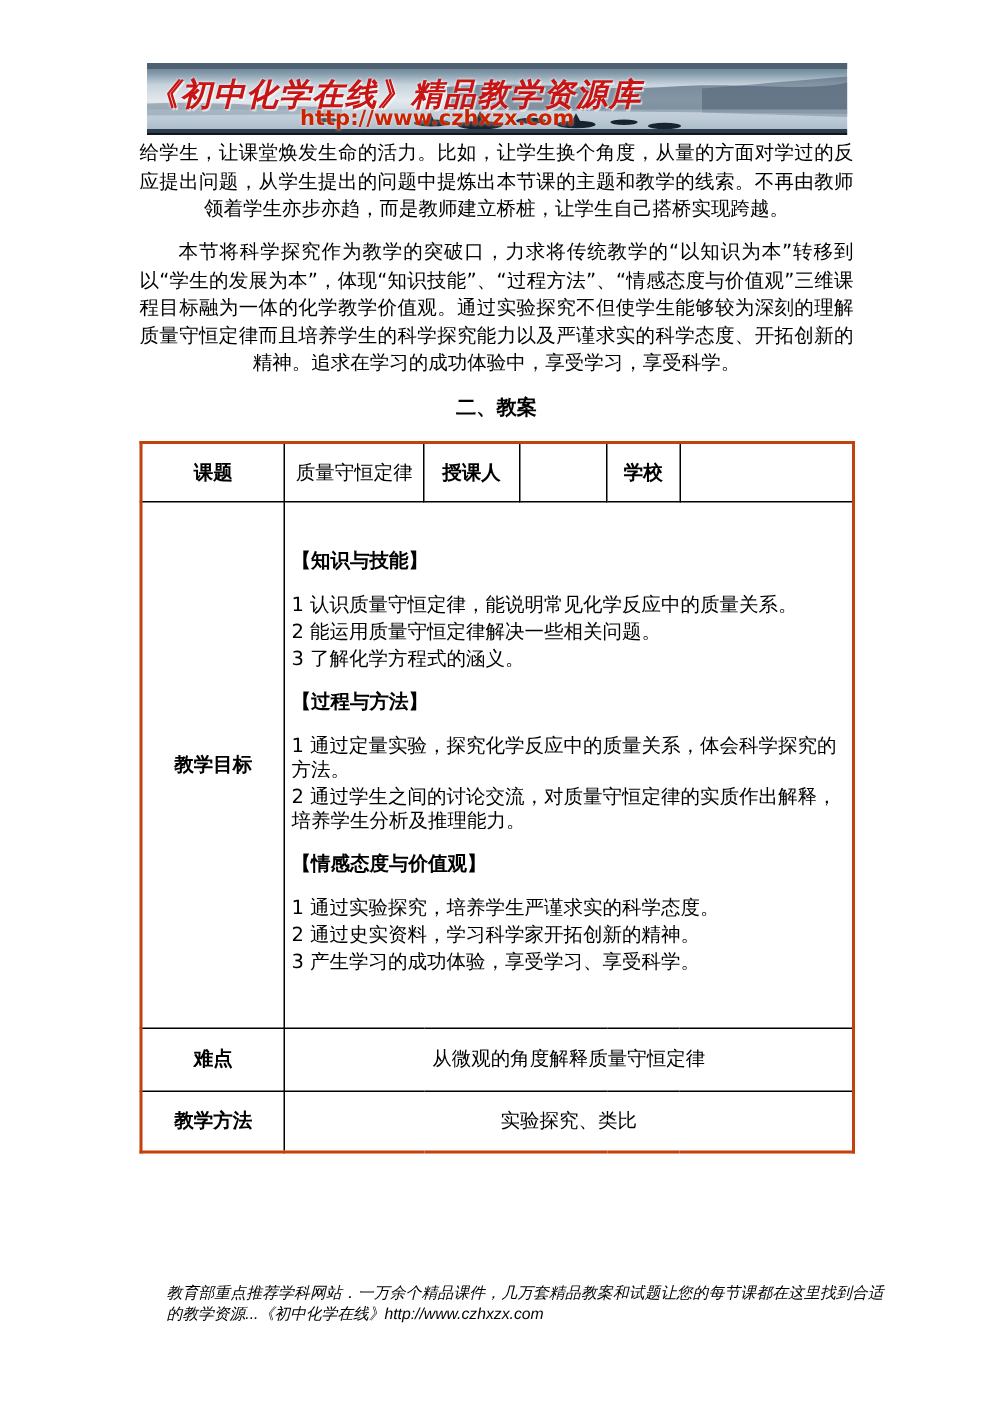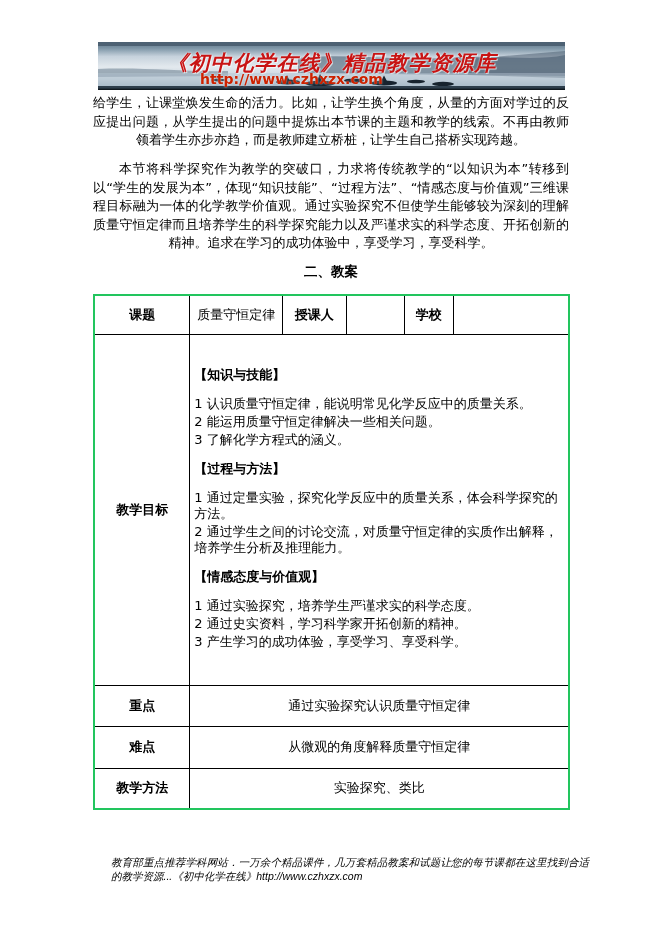--- a/index.html
+++ b/index.html
@@ -9,21 +9,21 @@
     font-family:"DejaVu Sans", sans-serif;
   }
 
   
   .banner {
     position:absolute; left:98px; top:42px; width:467px; height:48px;
     overflow:hidden;
   }
   .banner svg { position:absolute; left:0; top:0; width:100%; height:100%; display:block; }
   .banner-title {
-    position:absolute; top:7px; left:0; width:100%; text-align:center;
+    position:absolute; top:7px; left:0; width:100%; text-align:left;
     font-family:"DejaVu Serif", serif; font-style:italic; font-weight:bold;
     font-size:21px; letter-spacing:1px; color:#c81414;
     text-shadow:0 0 2px rgba(255,255,255,.95), 1px 1px 0 rgba(255,255,255,.55);
     white-space:nowrap;
   }
   .banner-url {
     position:absolute; top:29px; left:-40px; width:100%; text-align:center;
     font-weight:bold; font-size:14px; color:#cc2200;
     text-shadow:0 0 2px rgba(255,255,255,.8);
     white-space:nowrap;
@@ -41,21 +41,21 @@
 
   .section-heading {
     position:absolute; left:93px; top:263px; width:476px;
     text-align:center; font-weight:bold; font-size:13.5px;
   }
 
   
   .lesson-table {
     position:absolute; left:93px; top:294px;
     border-collapse:collapse; table-layout:fixed; width:477px;
-    border:2px solid #22c55e;
+    border:2px solid #c2410c;
   }
   .lesson-table td {
     border:1px solid #000; font-size:13px; overflow:hidden;
     padding:0 4px; vertical-align:middle;
   }
   .label-cell { text-align:center; font-weight:bold; }
   .plain-center { text-align:center; }
   .goals-cell {
     vertical-align:top; text-align:left;
     padding:10px 8px 0 12px; font-size:12.5px;
@@ -144,24 +144,20 @@
       <div class="goal-p">3 了解化学方程式的涵义。</div>
       <div class="goal-h">【过程与方法】</div>
       <div class="goal-p">1 通过定量实验，探究化学反应中的质量关系，体会科学探究的方法。</div>
       <div class="goal-p">2 通过学生之间的讨论交流，对质量守恒定律的实质作出解释，培养学生分析及推理能力。</div>
       <div class="goal-h">【情感态度与价值观】</div>
       <div class="goal-p">1 通过实验探究，培养学生严谨求实的科学态度。</div>
       <div class="goal-p">2 通过史实资料，学习科学家开拓创新的精神。</div>
       <div class="goal-p">3 产生学习的成功体验，享受学习、享受科学。</div>
     </td>
   </tr>
-  <tr style="height:41px">
-    <td class="label-cell">重点</td>
-    <td class="plain-center" colspan="5">通过实验探究认识质量守恒定律</td>
-  </tr>
   <tr style="height:42px">
     <td class="label-cell">难点</td>
     <td class="plain-center" colspan="5">从微观的角度解释质量守恒定律</td>
   </tr>
   <tr style="height:41px">
     <td class="label-cell">教学方法</td>
     <td class="plain-center" colspan="5">实验探究、类比</td>
   </tr>
 </tbody>
   </table>

